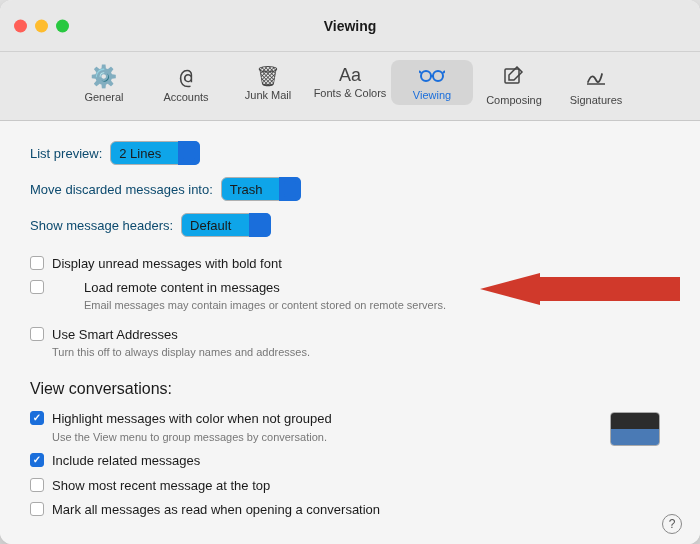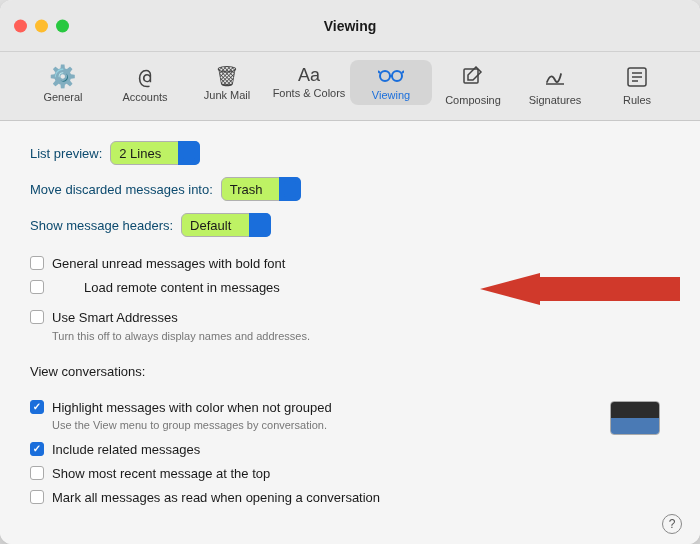--- a/index.html
+++ b/index.html
@@ -119,21 +119,21 @@
       gap: 8px;
     }
     .form-label {
       font-size: 13px;
       color: #0c4a6e;
       white-space: nowrap;
     }
 
     
     .mac-select {
-      background: #bef264;
+      background: #0ea5e9;
       border: 1px solid #b0b0b0;
       border-radius: 6px;
       padding: 2px 22px 2px 8px;
       font-size: 13px;
       color: #1a1a1a;
       appearance: none;
       -webkit-appearance: none;
       cursor: pointer;
       position: relative;
       height: 24px;
@@ -224,24 +224,24 @@
       color: #1a1a1a;
       line-height: 1.4;
     }
     .checkbox-sublabel {
       font-size: 11px;
       color: #777777;
       line-height: 1.4;
     }
 
     .section-label {
-      font-size: 13px;
+      font-size: 16px;
       color: #1a1a1a;
       font-weight: 500;
-      margin-bottom: 20px;
+      margin-bottom: 12px;
       margin-top: 4px;
     }
 
     
     .spacer {
       height: 6px;
     }
     .spacer-lg {
       height: 10px;
     }
@@ -346,31 +346,20 @@
     <div class="toolbar-item">
       <span class="toolbar-icon" style="font-size: 20px;">
         <svg width="22" height="22" viewBox="0 0 22 22" fill="none">
           <path d="M3 16 Q7 6 11 14 Q14 20 17 8" stroke="#444" stroke-width="1.8" fill="none" stroke-linecap="round"></path>
           <path d="M2 18 h18" stroke="#444" stroke-width="1.5"></path>
         </svg>
       </span>
       <span class="toolbar-label">Signatures</span>
     </div>
 
-    <div class="toolbar-item">
-      <span class="toolbar-icon" style="font-size: 20px;">
-        <svg width="22" height="22" viewBox="0 0 22 22" fill="none">
-          <rect x="2" y="2" width="18" height="18" rx="2" stroke="#444" stroke-width="1.5" fill="none"></rect>
-          <line x1="6" y1="7" x2="16" y2="7" stroke="#444" stroke-width="1.5"></line>
-          <line x1="6" y1="11" x2="16" y2="11" stroke="#444" stroke-width="1.5"></line>
-          <line x1="6" y1="15" x2="12" y2="15" stroke="#444" stroke-width="1.5"></line>
-        </svg>
-      </span>
-      <span class="toolbar-label">Rules</span>
-    </div>
   </div>
 
   <div class="content" style="position: relative;">
 
     <div class="form-row">
       <span class="form-label">List preview:</span>
       <div class="select-wrap">
         <select class="mac-select" style="padding-right: 24px; min-width: 90px;">
           <option>2 Lines</option>
           <option>None</option>
@@ -412,28 +401,29 @@
           <div class="arrow-down"></div>
         </div>
       </div>
     </div>
 
     <div class="spacer"></div>
 
     <div class="checkbox-row">
       <div class="mac-checkbox"></div>
       <div class="checkbox-text-wrap">
-        <span class="checkbox-label">General unread messages with bold font</span>
+        <span class="checkbox-label">Display unread messages with bold font</span>
       </div>
     </div>
 
     <div class="checkbox-row" style="position: relative; gap: 40px;">
       <div class="mac-checkbox"></div>
       <div class="checkbox-text-wrap">
         <span class="checkbox-label">Load remote content in messages</span>
+        <span class="checkbox-sublabel">Email messages may contain images or content stored on remote servers.</span>
       </div>
 
       <div style="position: absolute; right: -10px; top: -6px; display: flex; align-items: center;">
         <svg width="200" height="32" viewBox="0 0 200 32" xmlns="http://www.w3.org/2000/svg">
 
           <polygon points="200,4 60,4 60,0 0,16 60,32 60,28 200,28" fill="#d0392b"></polygon>
         </svg>
       </div>
     </div>
 

